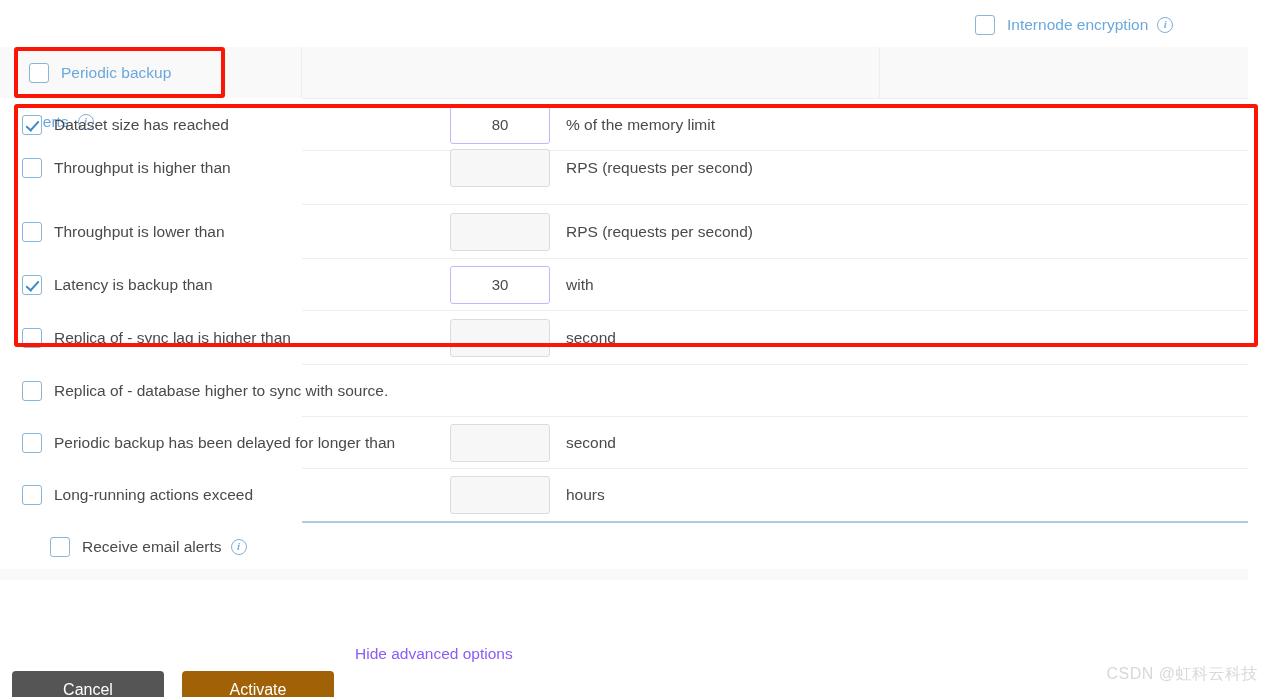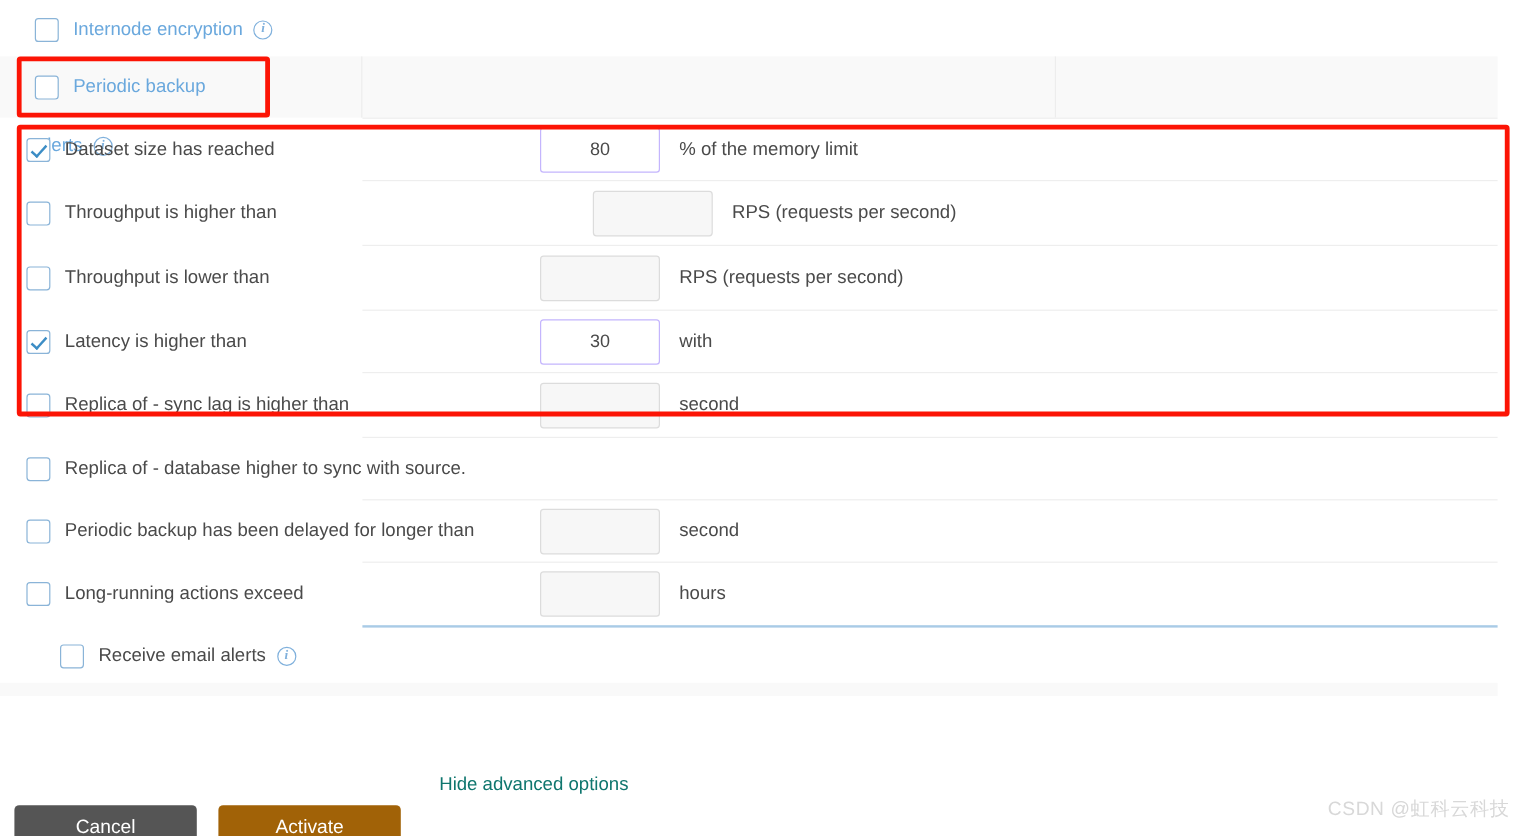--- a/index.html
+++ b/index.html
@@ -143,23 +143,23 @@
     font-size: 16px;
     font-family: Liberation Sans, sans-serif;
     cursor: pointer;
     height: 38px;
     margin-top: 34px;
   }
   .btn.cancel { background: #555555; left: 12px; top: 637px; width: 152px; }
   .btn.activate { background: #a16207; left: 182px; top: 637px; width: 152px; }
   .linkbtn {
     position: absolute;
-    left: 366px; top: 645px;
+    left: 355px; top: 645px;
     font-size: 15.5px;
-    color: #0f766e;
+    color: #8b5cf6;
     cursor: pointer;
   }
 
   .watermark {
     position: absolute;
     right: 14px; bottom: 12px;
     font-size: 16px;
     color: #d8d8d8;
     letter-spacing: .5px;
   }
@@ -168,21 +168,21 @@
 <body>
 
 <div class="page">
 
   <div class="shade" style="left:0; top:47px; width:1248px; height:51px;"></div>
   <div class="shade" style="left:0; top:569px; width:1248px; height:11px;"></div>
 
   <div class="vline" style="left:301px; top:47px; height:51px;"></div>
   <div class="vline" style="left:879px; top:47px; height:51px;"></div>
 
-  <div class="row" style="top:10px; height:30px; width:1248px;">
+  <div class="row" style="top:10px; height:30px; width:1248px;justify-content:flex-end;">
     <div class="label-col" style="flex:0 0 auto; padding-left:29px;">
       <div class="cb"></div>
       <span class="cb-label blue">Internode encryption</span>
       <span class="info">i</span>
     </div>
   </div>
 
   <div class="row" style="top:47px; height:51px; width:1248px;">
     <div class="label-col" style="flex:0 0 auto; padding-left:29px;">
       <div class="cb"></div>
@@ -201,21 +201,21 @@
       <div class="cb checked"></div>
       <span class="cb-label">Dataset size has reached</span>
     </div>
     <div class="ctrl-col" style="padding-left:148px;">
       <input class="num on" type="text" value="80" style="">
       <span class="unit">% of the memory limit</span>
     </div>
   </div>
 
   <div class="hr" style="left:302px; top:150px; width:946px;"></div>
-  <div class="row" style="top:151px; height:53px; width:1248px;gap:44px;">
+  <div class="row" style="top:141px; height:53px; width:1248px;">
     <div class="label-col">
       <div class="cb"></div>
       <span class="cb-label">Throughput is higher than</span>
     </div>
     <div class="ctrl-col" style="padding-left:148px;">
       <input class="num off" type="text" value="" style="">
       <span class="unit">RPS (requests per second)</span>
     </div>
   </div>
 
@@ -228,21 +228,21 @@
     <div class="ctrl-col" style="padding-left:148px;">
       <input class="num off" type="text" value="" style="">
       <span class="unit">RPS (requests per second)</span>
     </div>
   </div>
 
   <div class="hr" style="left:302px; top:258px; width:946px;"></div>
   <div class="row" style="top:259px; height:51px; width:1248px;">
     <div class="label-col">
       <div class="cb checked"></div>
-      <span class="cb-label">Latency is higher than</span>
+      <span class="cb-label">Latency is backup than</span>
     </div>
     <div class="ctrl-col" style="padding-left:148px;">
       <input class="num on" type="text" value="30" style="">
       <span class="unit">with</span>
     </div>
   </div>
 
   <div class="hr" style="left:302px; top:310px; width:946px;"></div>
   <div class="row" style="top:311px; height:53px; width:1248px;">
     <div class="label-col">

